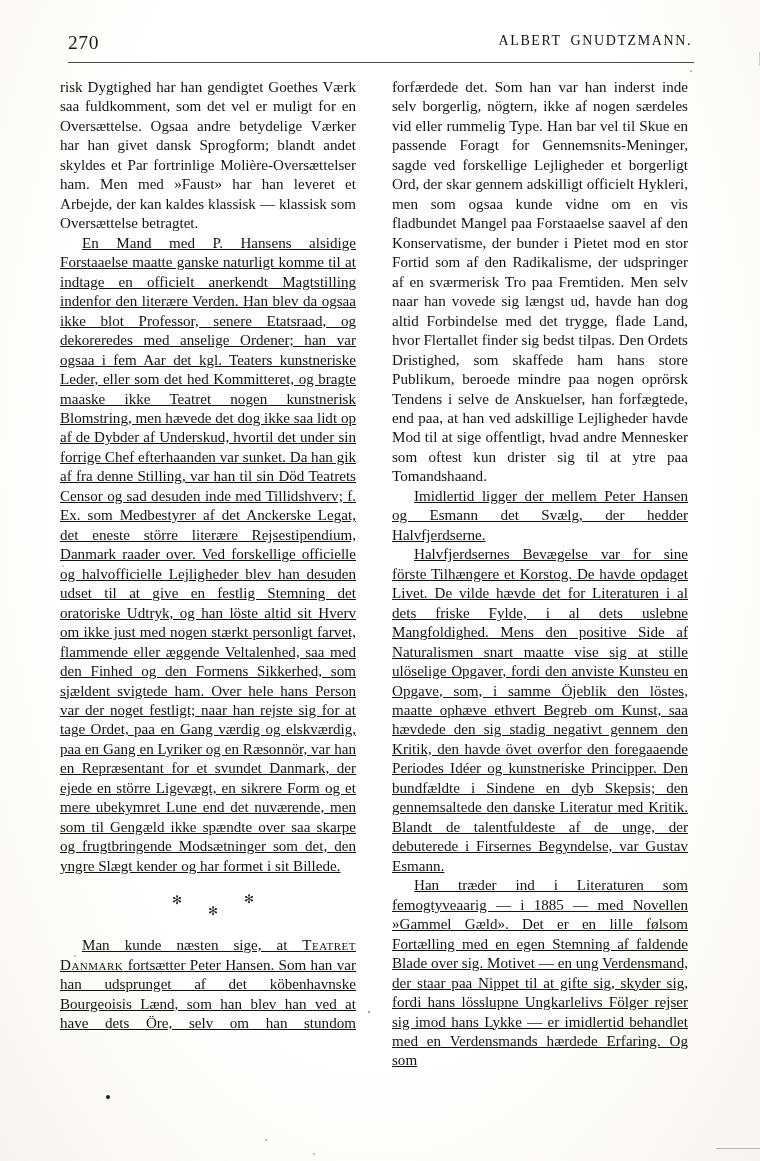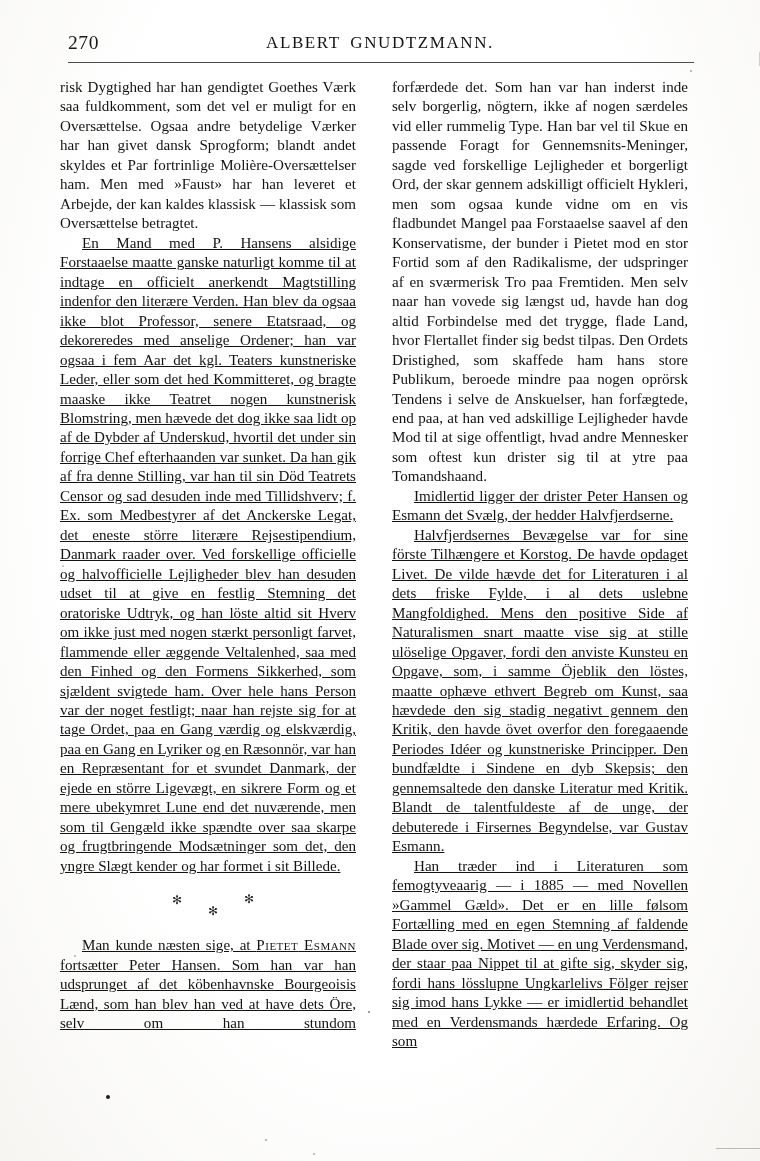--- a/index.html
+++ b/index.html
@@ -36,22 +36,22 @@
     top: 2px;
     font-size: 19.5px;
     letter-spacing: 0.6px;
     color: #1a1a1a;
   }
   #running-title {
     position: absolute;
     left: 0;
     right: 0;
     top: 3px;
-    text-align: center;
-    font-size: 17px;
+    text-align: right;
+    font-size: 14px;
     letter-spacing: 1.6px;
     word-spacing: 4px;
     color: #131313;
   }
   #head-rule {
     position: absolute;
     left: 68px;
     top: 62px;
     width: 626px;
     height: 1px;
@@ -168,26 +168,26 @@
     <div class="col" id="col-left">
       <p class="j-left">risk Dygtighed har han gendigtet Goethes Værk saa fuldkomment, som det vel er muligt for en Oversættelse. Ogsaa andre betydelige Værker har han givet dansk Sprogform; blandt andet skyldes et Par fortrinlige Molière-Oversættelser ham. Men med »Faust» har han leveret et Arbejde, der kan kaldes klassisk — klassisk som Oversættelse betragtet.</p>
       <p class="ind j-left">En Mand med P. Hansens alsidige Forstaaelse maatte ganske naturligt komme til at indtage en officielt anerkendt Magtstilling indenfor den literære Verden. Han blev da ogsaa ikke blot Professor, senere Etatsraad, og dekoreredes med anselige Ordener; han var ogsaa i fem Aar det kgl. Teaters kunstneriske Leder, eller som det hed Kommitteret, og bragte maaske ikke Teatret nogen kunstnerisk Blomstring, men hævede det dog ikke saa lidt op af de Dybder af Underskud, hvortil det under sin forrige Chef efterhaanden var sunket. Da han gik af fra denne Stilling, var han til sin Död Teatrets Censor og sad desuden inde med Tillidshverv; f. Ex. som Medbestyrer af det Anckerske Legat, det eneste större literære Rejsestipendium, Danmark raader over. Ved forskellige officielle og halvofficielle Lejligheder blev han desuden udset til at give en festlig Stemning det oratoriske Udtryk, og han löste altid sit Hverv om ikke just med nogen stærkt personligt farvet, flammende eller æggende Veltalenhed, saa med den Finhed og den Formens Sikkerhed, som sjældent svigtede ham. Over hele hans Person var der noget festligt; naar han rejste sig for at tage Ordet, paa en Gang værdig og elskværdig, paa en Gang en Lyriker og en Ræsonnör, var han en Repræsentant for et svundet Danmark, der ejede en större Ligevægt, en sikrere Form og et mere ubekymret Lune end det nuværende, men som til Gengæld ikke spændte over saa skarpe og frugtbringende Modsætninger som det, den yngre Slægt kender og har formet i sit Billede.</p>
 
       <div class="asterism">
         <span class="a a1">✻</span>
         <span class="a a2">✻</span>
         <span class="a a3">✻</span>
       </div>
 
-      <p class="ind j-all" id="p-last-left">Man kunde næsten sige, at <span class="sc">Pietet</span> <span class="sc">Esmann</span> fortsætter Peter Hansen. Som han var han udsprunget af det köbenhavnske Bourgeoisis Lænd, som han blev han ved at have dets Öre, selv om han stundom</p>
+      <p class="ind j-all" id="p-last-left">Man kunde næsten sige, at <span class="sc">Teatret</span> <span class="sc">Danmark</span> fortsætter Peter Hansen. Som han var han udsprunget af det köbenhavnske Bourgeoisis Lænd, som han blev han ved at have dets Öre, selv om han stundom</p>
     </div>
 
     <div class="col" id="col-right">
       <p class="j-all">forfærdede det. Som han var han inderst inde selv borgerlig, nögtern, ikke af nogen særdeles vid eller rummelig Type. Han bar vel til Skue en passende Foragt for Gennemsnits-Meninger, sagde ved forskellige Lejligheder et borgerligt Ord, der skar gennem adskilligt officielt Hykleri, men som ogsaa kunde vidne om en vis fladbundet Mangel paa Forstaaelse saavel af den Konservatisme, der bunder i Pietet mod en stor Fortid som af den Radikalisme, der udspringer af en sværmerisk Tro paa Fremtiden. Men selv naar han vovede sig længst ud, havde han dog altid Forbindelse med det trygge, flade Land, hvor Flertallet finder sig bedst tilpas. Den Ordets Dristighed, som skaffede ham hans store Publikum, beroede mindre paa nogen oprörsk Tendens i selve de Anskuelser, han forfægtede, end paa, at han ved adskillige Lejligheder havde Mod til at sige offentligt, hvad andre Mennesker som oftest kun drister sig til at ytre paa Tomandshaand.</p>
-      <p class="ind j-left">Imidlertid ligger der drister Peter Hansen og Esmann det Svælg, der hedder Halvfjerdserne.</p>
+      <p class="ind j-left">Imidlertid ligger der mellem Peter Hansen og Esmann det Svælg, der hedder Halvfjerdserne.</p>
       <p class="ind j-left">Halvfjerdsernes Bevægelse var for sine förste Tilhængere et Korstog. De havde opdaget Livet. De vilde hævde det for Literaturen i al dets friske Fylde, i al dets uslebne Mangfoldighed. Mens den positive Side af Naturalismen snart maatte vise sig at stille ulöselige Opgaver, fordi den anviste Kunsteu en Opgave, som, i samme Öjeblik den löstes, maatte ophæve ethvert Begreb om Kunst, saa hævdede den sig stadig negativt gennem den Kritik, den havde övet overfor den foregaaende Periodes Idéer og kunstneriske Principper. Den bundfældte i Sindene en dyb Skepsis; den gennemsaltede den danske Literatur med Kritik. Blandt de talentfuldeste af de unge, der debuterede i Firsernes Begyndelse, var Gustav Esmann.</p>
       <p class="ind j-all">Han træder ind i Literaturen som femogtyveaarig — i 1885 — med Novellen »Gammel Gæld». Det er en lille følsom Fortælling med en egen Stemning af faldende Blade over sig. Motivet — en ung Verdensmand, der staar paa Nippet til at gifte sig, skyder sig, fordi hans lösslupne Ungkarlelivs Fölger rejser sig imod hans Lykke — er imidlertid behandlet med en Verdensmands hærdede Erfaring. Og som</p>
     </div>
 
   </div>
 
   <div class="speck" id="speck-main"></div>
   <div class="speck" id="speck-a"></div>
   <div class="speck" id="speck-b"></div>
   <div class="speck" id="speck-c"></div>

